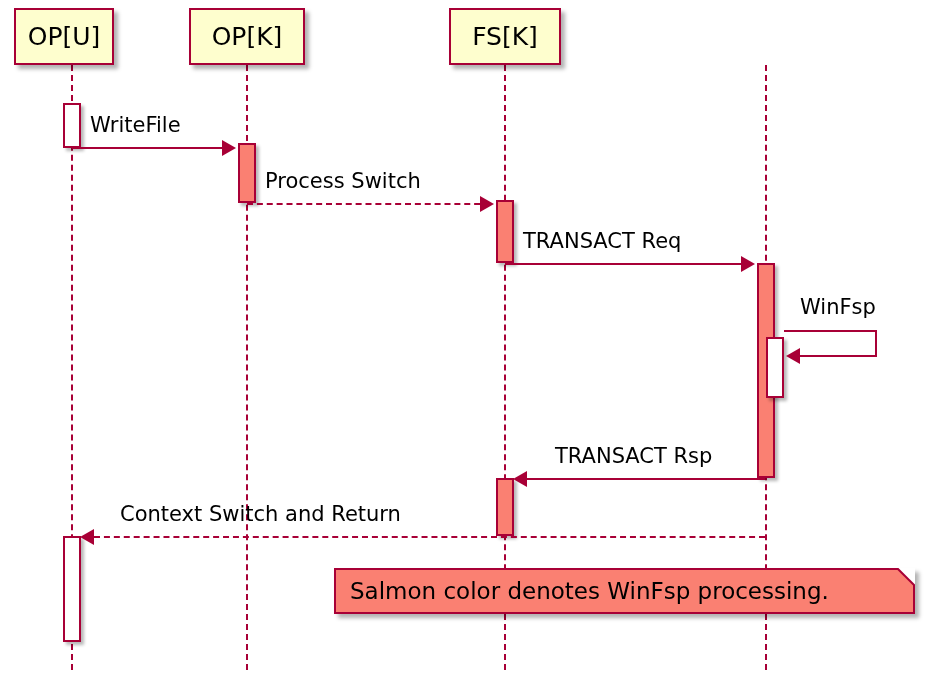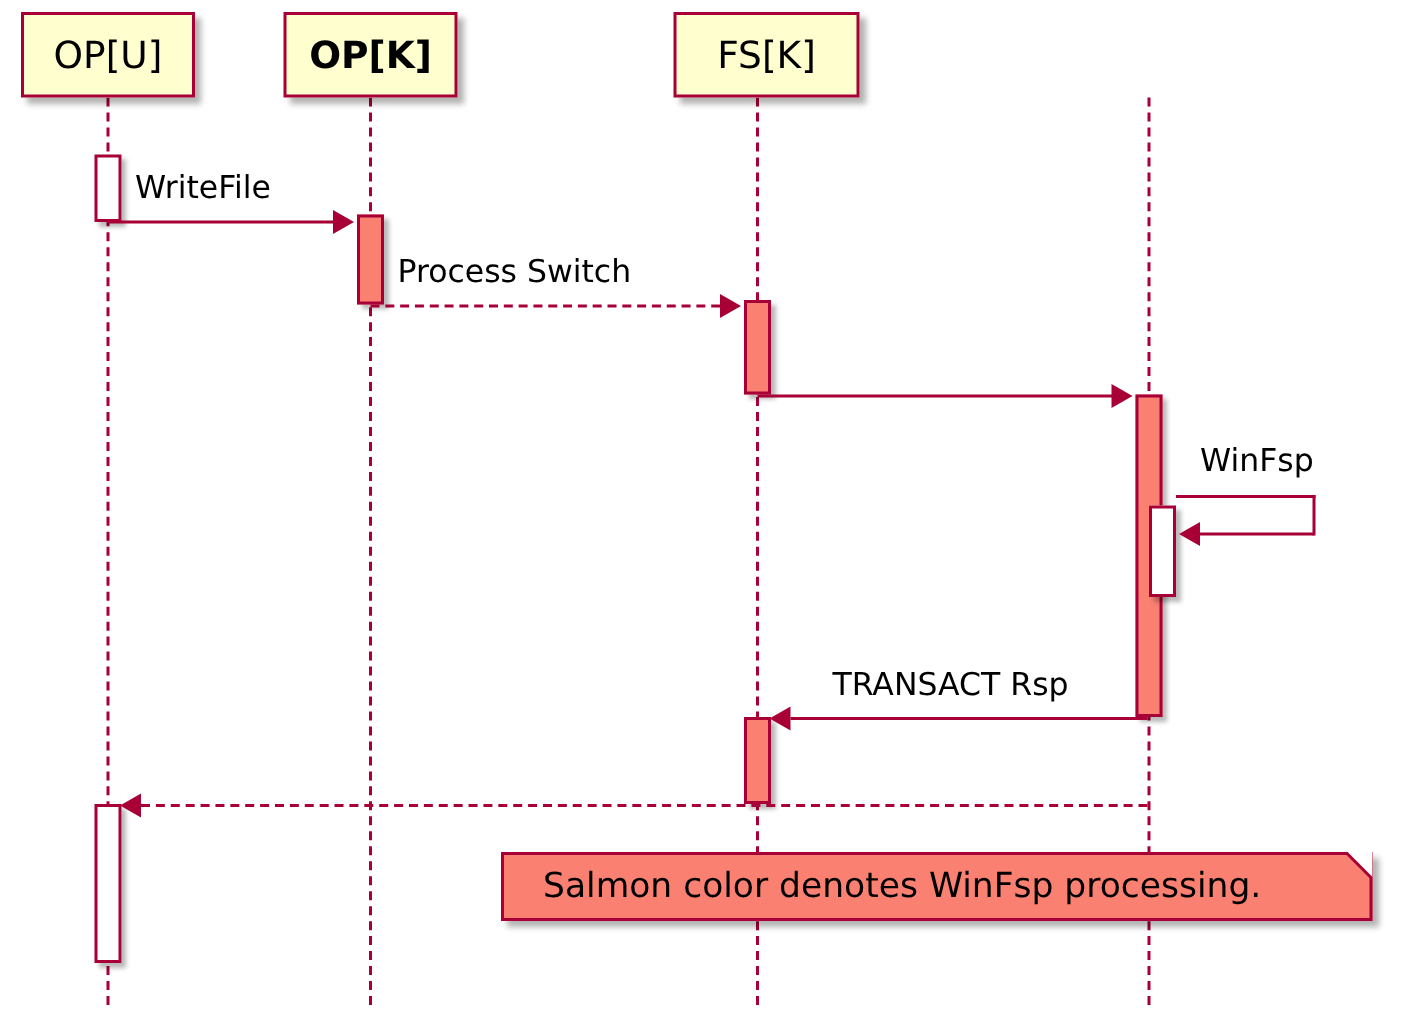--- a/index.html
+++ b/index.html
@@ -85,46 +85,46 @@
   .note{
     position:absolute;
     background:#FA8072;
     border:2px solid #A80036;
     box-sizing:border-box;
     box-shadow:4px 4px 4px rgba(0,0,0,0.30);
     display:flex;align-items:center;
   }
   .note-text{
     font-size:23px;color:#000000;white-space:nowrap;
-    padding-left:14px;line-height:1;margin-left:12px;
+    padding-left:14px;line-height:1;
   }
   .note-fold-edge{
     position:absolute;
     right:-2px;top:-2px;
     width:18px;height:18px;
   }
   .note-fold-edge svg{display:block;}
 </style>
 </head>
 <body>
 
 <div id="diagram">
 
   <div class="lifeline" style="left:71px;top:65px;height:605px;"></div>
   <div class="lifeline" style="left:246px;top:65px;height:605px;"></div>
   <div class="lifeline" style="left:504px;top:65px;height:605px;"></div>
   <div class="lifeline" style="left:765px;top:65px;height:605px;"></div>
 
-  <div class="participant" style="left:14px;top:8px;width:116px;height:57px;text-align:right;">
+  <div class="participant" style="left:14px;top:8px;width:100px;height:57px;text-align:right;">
     <span>OP[U]</span>
   </div>
-  <div class="participant" style="left:189px;top:8px;width:116px;height:57px;font-weight:bold;">
+  <div class="participant" style="left:189px;top:8px;width:116px;height:57px;">
     <span>OP[K]</span>
   </div>
-  <div class="participant" style="left:449px;top:8px;width:124px;height:57px;">
+  <div class="participant" style="left:449px;top:8px;width:112px;height:57px;">
     <span>FS[K]</span>
   </div>
 
   <div class="activation white" style="left:63px;top:103px;width:18px;height:45px;"></div>
 
   <div class="activation salmon" style="left:238px;top:143px;width:18px;height:60px;"></div>
 
   <div class="activation salmon" style="left:496px;top:200px;width:18px;height:63px;"></div>
 
   <div class="activation salmon" style="left:757px;top:263px;width:18px;height:215px;"></div>
@@ -138,33 +138,35 @@
   <div class="msg-line" style="left:72px;top:147px;width:160px;"></div>
   <div class="arrowhead right" style="left:222px;top:140px;"></div>
   <div class="msg-label" style="left:90px;top:115px;">WriteFile</div>
 
   <div class="msg-line dotted" style="left:247px;top:203px;width:243px;"></div>
   <div class="arrowhead right" style="left:480px;top:196px;"></div>
   <div class="msg-label" style="left:265px;top:171px;">Process Switch</div>
 
   <div class="msg-line" style="left:505px;top:263px;width:246px;"></div>
   <div class="arrowhead right" style="left:741px;top:256px;"></div>
+  <div class="msg-label" style="left:523px;top:231px;">TRANSACT Req</div>
 
   <div class="self-top" style="left:784px;top:330px;width:93px;"></div>
   <div class="self-right" style="left:875px;top:330px;height:27px;"></div>
   <div class="self-bottom" style="left:800px;top:355px;width:76px;"></div>
   <div class="arrowhead left" style="left:786px;top:348px;"></div>
   <div class="msg-label" style="left:800px;top:297px;">WinFsp</div>
 
   <div class="msg-line" style="left:527px;top:478px;width:238px;"></div>
   <div class="arrowhead left" style="left:513px;top:471px;"></div>
   <div class="msg-label" style="left:555px;top:446px;">TRANSACT Rsp</div>
 
   <div class="msg-line dotted" style="left:94px;top:536px;width:671px;"></div>
   <div class="arrowhead left" style="left:80px;top:529px;"></div>
+  <div class="msg-label" style="left:120px;top:504px;">Context Switch and Return</div>
 
   <div class="note" style="left:334px;top:568px;width:581px;height:46px;">
     <span class="note-text">Salmon color denotes WinFsp processing.</span>
     <span class="note-fold-edge">
       <svg width="18" height="18" viewBox="0 0 18 18">
         <polygon points="0,0 18,0 18,18" fill="#FFFFFF"></polygon>
         <polyline points="0,0 18,18" fill="none" stroke="#A80036" stroke-width="2"></polyline>
         <polyline points="0,0 0,0" fill="none" stroke="#A80036" stroke-width="2"></polyline>
       </svg>
     </span>

